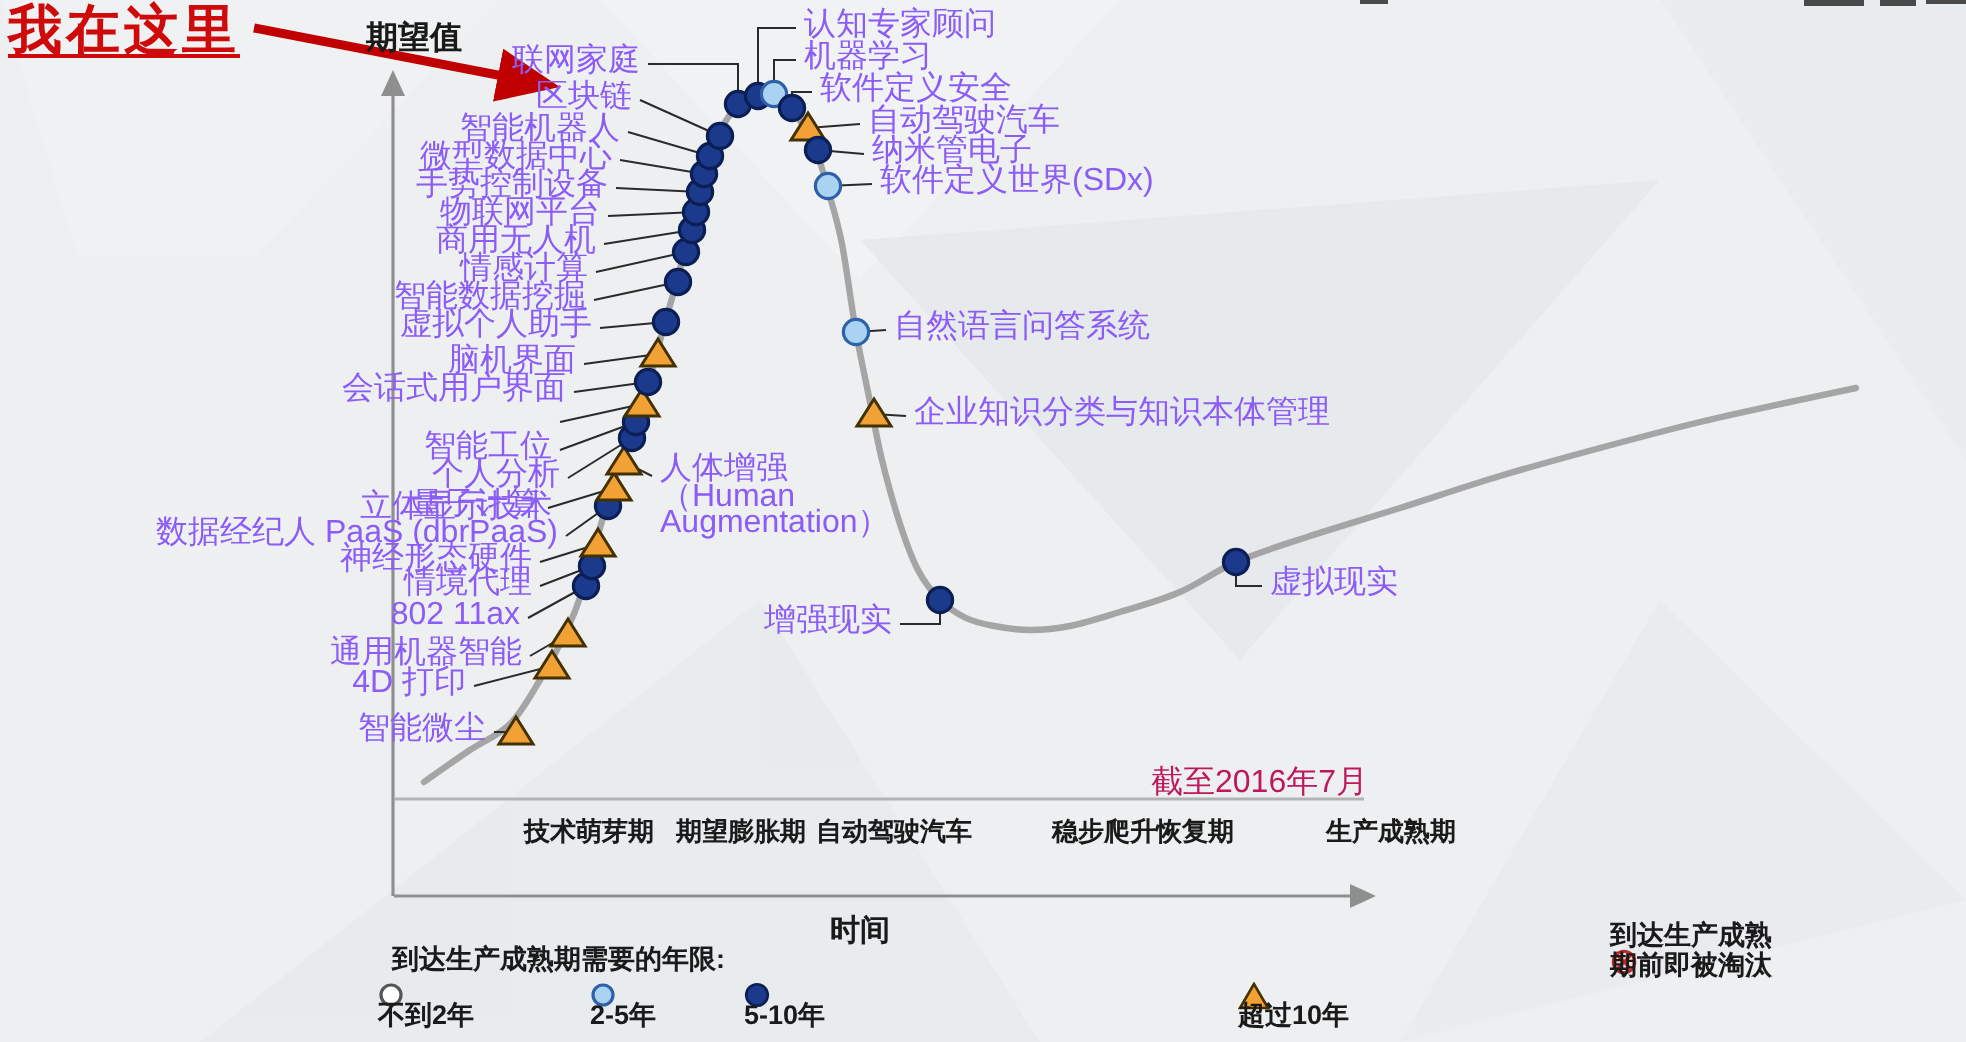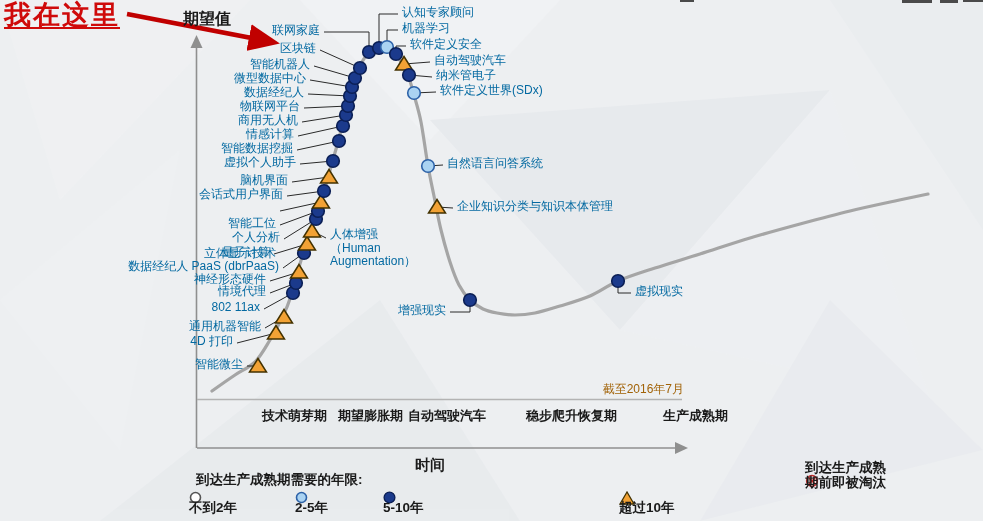--- a/index.html
+++ b/index.html
@@ -3,35 +3,35 @@
 <meta charset="utf-8">
 <style>
   html,body{margin:0;padding:0;}
   .stage{
     position:relative;width:983px;height:521px;overflow:hidden;
     background:#edeff1;
     font-family:"Liberation Sans","DejaVu Sans",sans-serif;
     color:#1a1a1a;
   }
   .stage svg{position:absolute;left:0;top:0;}
-  .lbl{position:absolute;font-size:12px;line-height:13.5px;white-space:pre-line;color:#0369a1;}
+  .lbl{position:absolute;font-size:16px;line-height:13.5px;white-space:pre-line;color:#8b5cf6;}
   .lbl.r{text-align:right;}
   .anno{
     position:absolute;left:4px;top:0px;font-size:27px;line-height:30px;
     color:#cf0a0a;font-weight:bold;letter-spacing:2px;
     text-decoration:underline;text-underline-offset:3px;
   }
   .ylab{position:absolute;left:183px;top:9px;font-size:16px;font-weight:bold;}
   .xlab{position:absolute;left:404px;top:456px;width:52px;text-align:center;font-size:15px;font-weight:bold;}
-  .asof{position:absolute;right:299px;top:381px;font-size:12px;color:#a16207;}
+  .asof{position:absolute;right:299px;top:381px;font-size:16px;color:#be185d;}
   .phase{position:absolute;top:407px;width:180px;text-align:right;font-size:13px;font-weight:bold;white-space:nowrap;}
   .leg-title{position:absolute;left:196px;top:471px;font-size:13.5px;font-weight:bold;}
   .leg-item{position:absolute;top:491px;height:16px;display:flex;align-items:center;gap:7px;font-size:13.5px;font-weight:bold;white-space:nowrap;}
   .leg-item .txt{position:relative;top:-1px;margin-top:19px;}
-  .li-lt2{left:189px;} .li-25{left:295px;} .li-510{left:383px;} .li-gt10{left:619px;}
+  .li-lt2{left:189px;} .li-25{left:295px;} .li-510{left:372px;} .li-gt10{left:619px;}
   .li-obs{left:805px;top:474px;align-items:flex-end;}
   .li-obs .txt{white-space:pre-line;line-height:15px;top:0;}
 </style>
 </head>
 <body>
 
 <div class="stage">
 
   <svg width="983" height="521" viewBox="0 0 983 521">
 
@@ -162,21 +162,21 @@
       <div class="lbl r" style="top: 231px; right: 703px;">个人分析</div>
       <div class="lbl r" style="top: 217px; right: 707px;">智能工位</div>
       <div class="lbl r" style="top: 203px; right: 707px; margin-top: 44px;">立体显示技术</div>
       <div class="lbl r" style="top: 188px; right: 700px;">会话式用户界面</div>
       <div class="lbl r" style="top: 174px; right: 695px;">脑机界面</div>
       <div class="lbl r" style="top: 156px; right: 687px;">虚拟个人助手</div>
       <div class="lbl r" style="top: 142px; right: 690px;">智能数据挖掘</div>
       <div class="lbl r" style="top: 128px; right: 689px;">情感计算</div>
       <div class="lbl r" style="top: 114px; right: 685px;">商用无人机</div>
       <div class="lbl r" style="top: 100px; right: 683px;">物联网平台</div>
-      <div class="lbl r" style="top: 86px; right: 679px;">数据经纪人</div>
+      <div class="lbl r" style="top: 86px; right: 679px;">手势控制设备</div>
       <div class="lbl r" style="top: 72px; right: 677px;">微型数据中心</div>
       <div class="lbl r" style="top: 58px; right: 673px;">智能机器人</div>
       <div class="lbl r" style="top: 42px; right: 667px;">区块链</div>
       <div class="lbl r" style="top: 24px; right: 663px;">联网家庭</div>
       <div class="lbl" style="top: 6px; left: 402px;">认知专家顾问</div>
       <div class="lbl" style="top: 22px; left: 402px;">机器学习</div>
       <div class="lbl" style="top: 38px; left: 410px;">软件定义安全</div>
       <div class="lbl" style="top: 54px; left: 434px;">自动驾驶汽车</div>
       <div class="lbl" style="top: 69px; left: 436px;">纳米管电子</div>
       <div class="lbl" style="top: 84px; left: 440px;">软件定义世界(SDx)</div>

